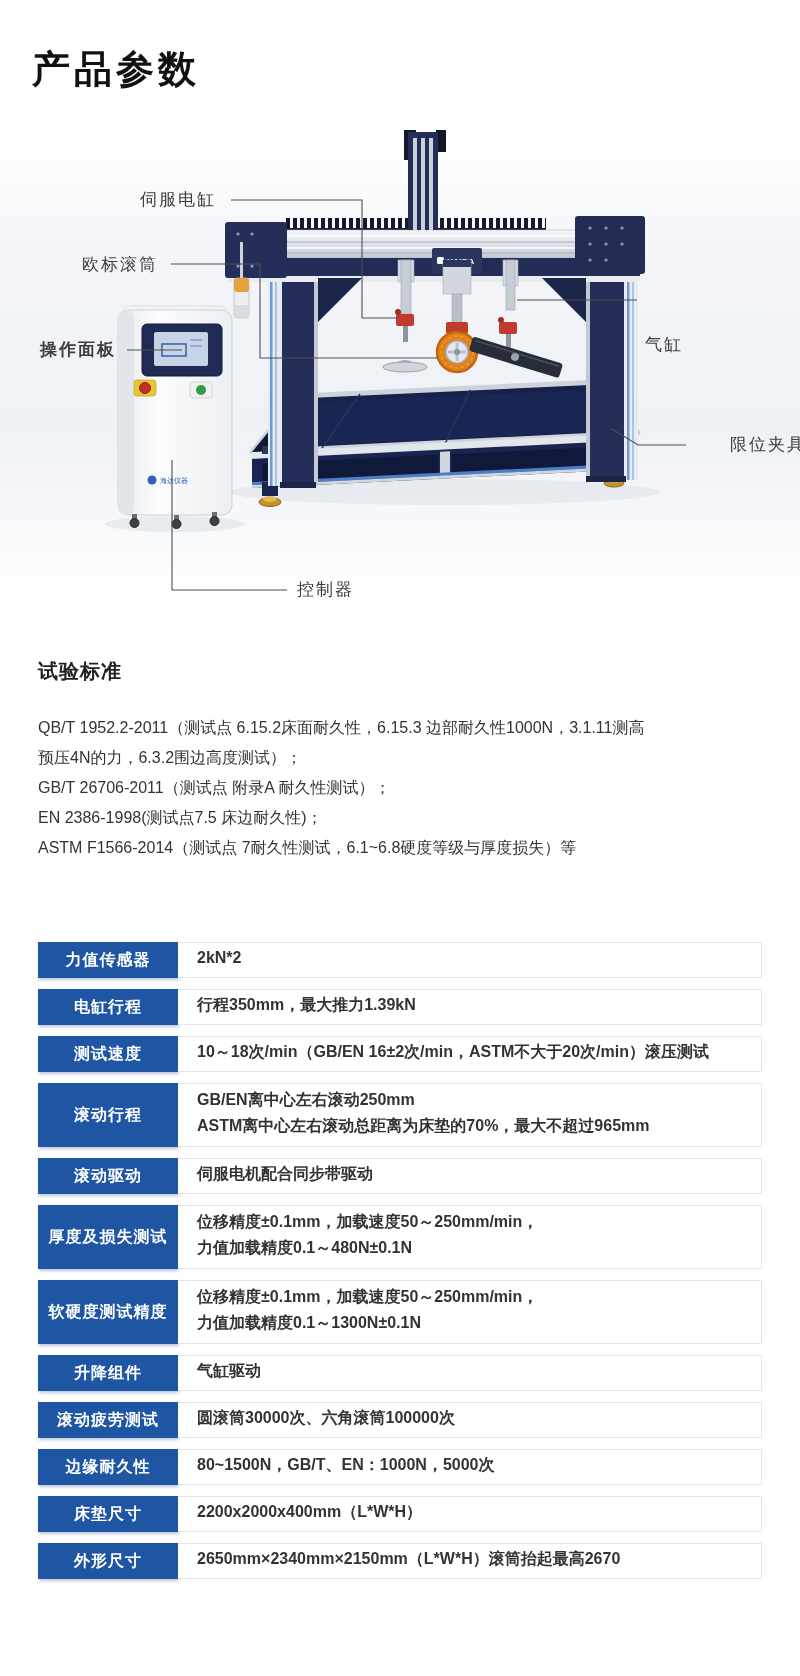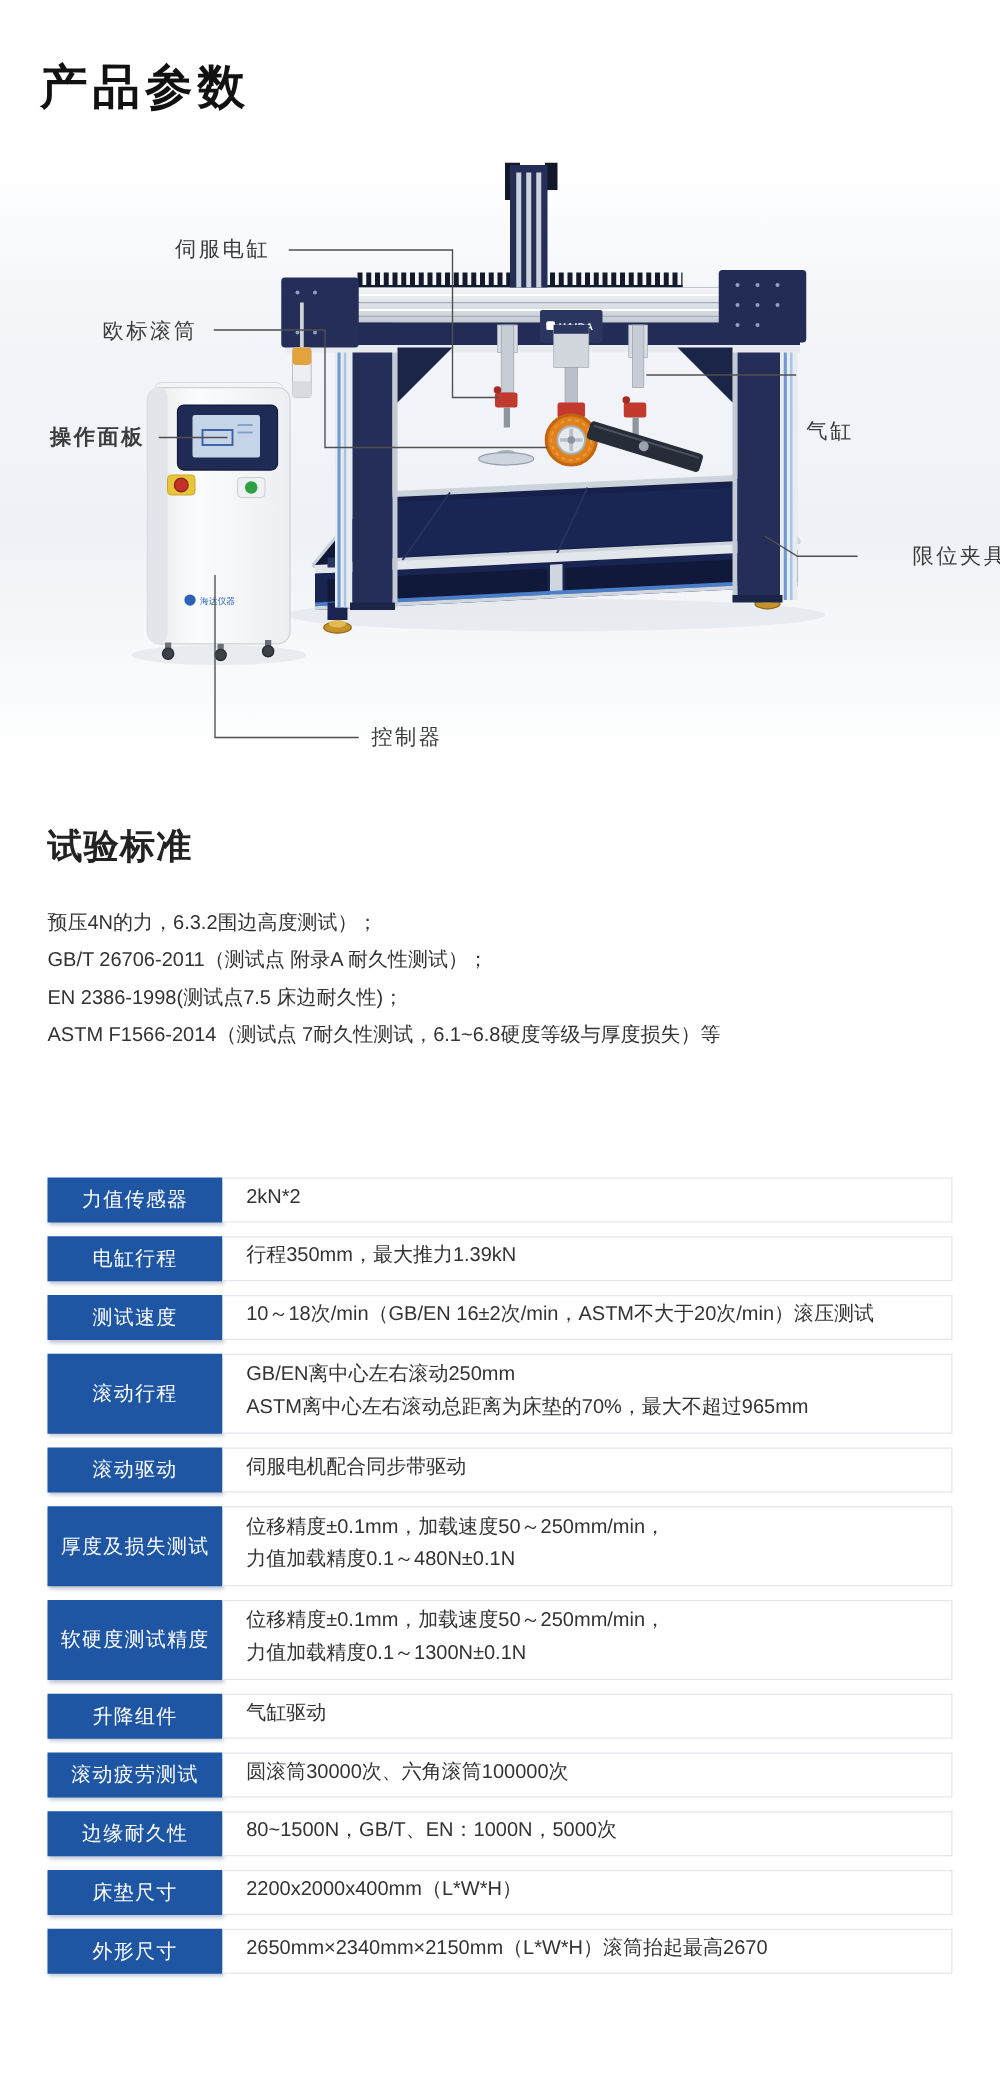--- a/index.html
+++ b/index.html
@@ -50,41 +50,42 @@
     line-height: 1;
   }
 
   
   .standards {
     position: absolute;
     top: 658px; left: 38px;
     width: 724px;
   }
   .standards-heading {
-    font-size: 28px;
+    font-size: 20px;
     font-weight: 700;
     color: #222222;
     letter-spacing: 1px;
     margin-bottom: 28px;
   }
   .standards-line {
     font-size: 16px;
     color: #333333;
     line-height: 30px;
     white-space: nowrap;
   }
 
   
   .spec-table {
     position: absolute;
     top: 942px; left: 38px;
     width: 724px;
     display: flex;
     flex-direction: column;
     gap: 11px;
+    font-weight: bold;
   }
   .spec-row { display: flex; height: 36px; }
   .spec-row.double { height: 64px; }
   .spec-label {
     flex: 0 0 140px;
     background: #1e56a4;
     color: #ffffff;
     font-size: 16px;
     letter-spacing: 1px;
     display: flex;
@@ -306,20 +307,21 @@
     <div class="callout-label" style="left:140px; top:61px;">伺服电缸</div>
     <div class="callout-label" style="left:82px;  top:126px;">欧标滚筒</div>
     <div class="callout-label" style="left:40px;  top:211px;font-weight:bold;">操作面板</div>
     <div class="callout-label" style="left:645px; top:162px;margin-top:44px;">气缸</div>
     <div class="callout-label" style="left:730px; top:306px;">限位夹具</div>
     <div class="callout-label" style="left:297px; top:451px;">控制器</div>
   </div>
 
   <div class="standards">
     <div class="standards-heading">试验标准</div>
+    <div class="standards-line">QB/T 1952.2-2011（测试点 6.15.2床面耐久性，6.15.3 边部耐久性1000N，3.1.11测高</div>
     <div class="standards-line">预压4N的力，6.3.2围边高度测试）；</div>
     <div class="standards-line">GB/T 26706-2011（测试点 附录A 耐久性测试）；</div>
     <div class="standards-line">EN 2386-1998(测试点7.5 床边耐久性)；</div>
     <div class="standards-line">ASTM F1566-2014（测试点 7耐久性测试，6.1~6.8硬度等级与厚度损失）等</div>
   </div>
 
   <div class="spec-table">
     <div class="spec-row">
       <div class="spec-label">力值传感器</div>
       <div class="spec-value">2kN*2</div>

